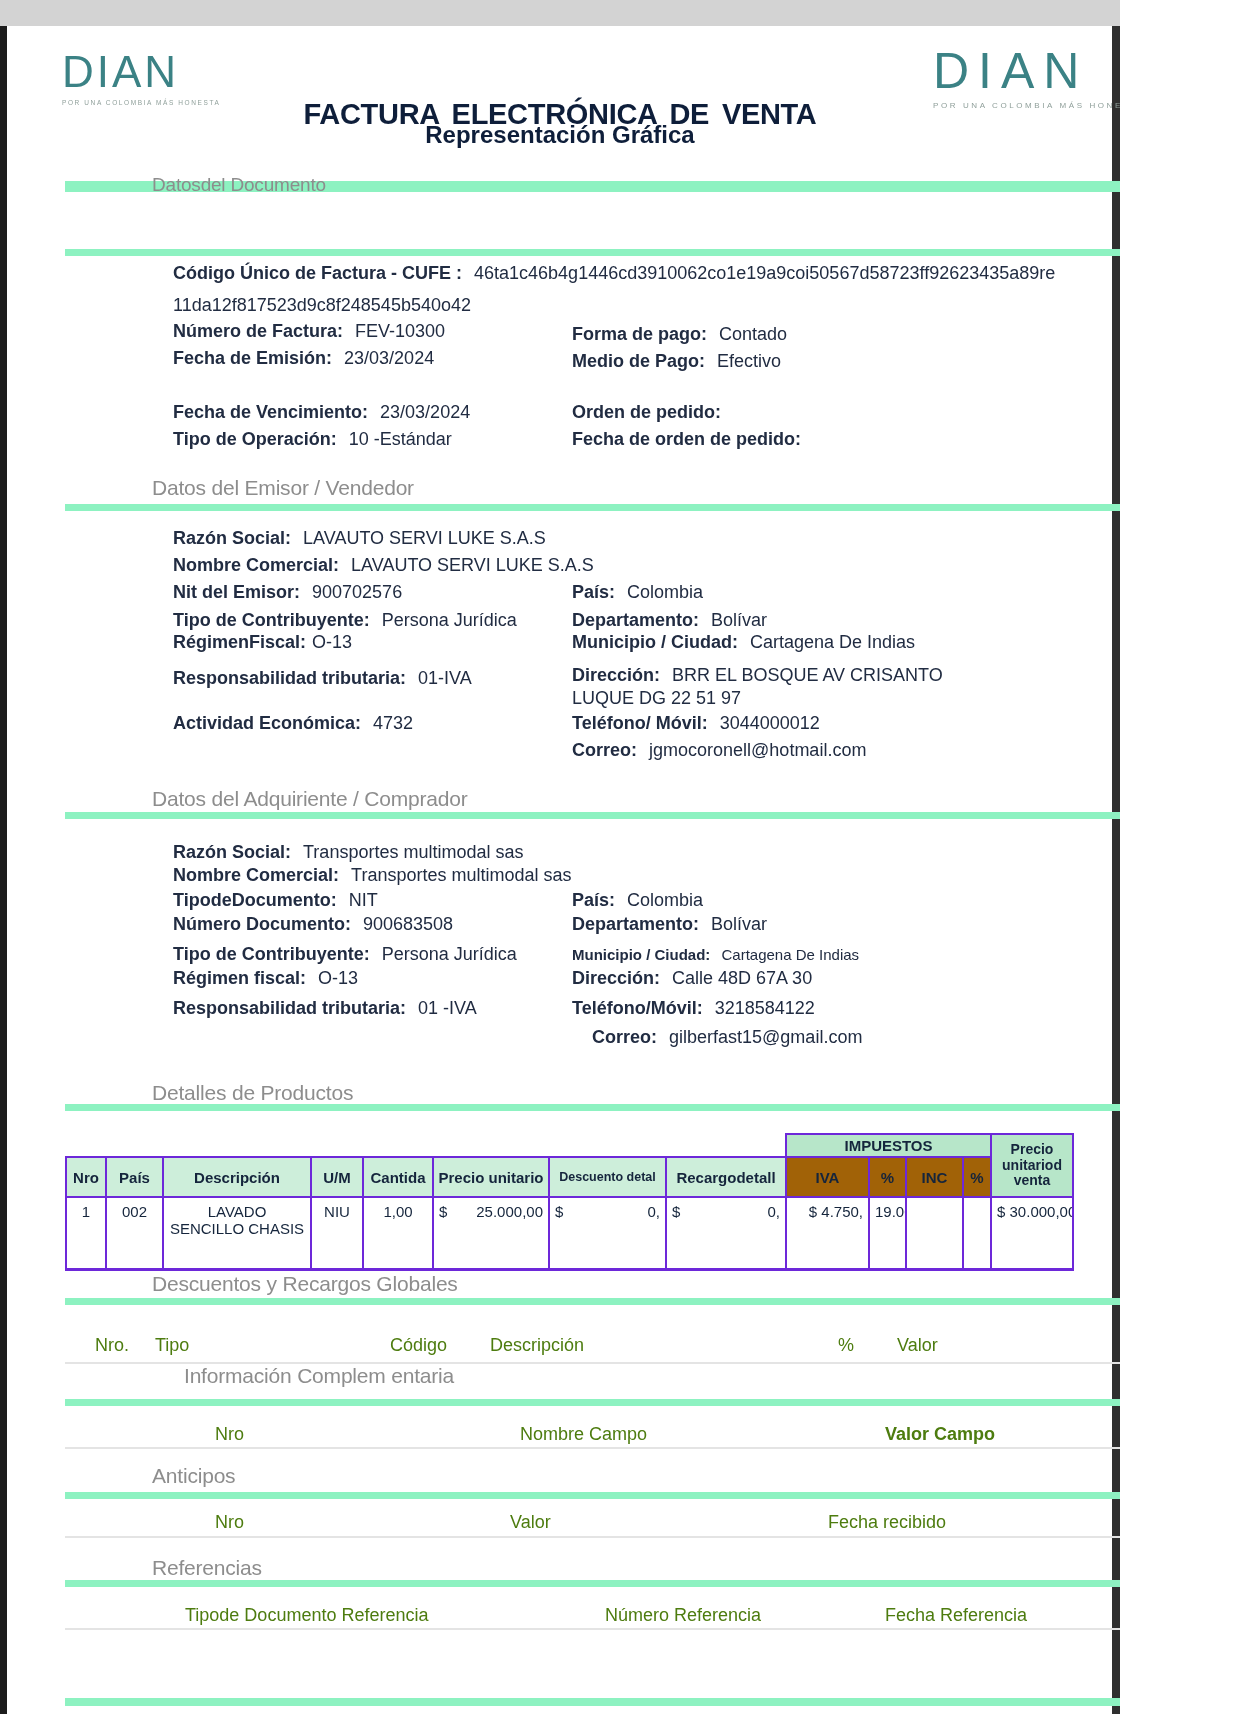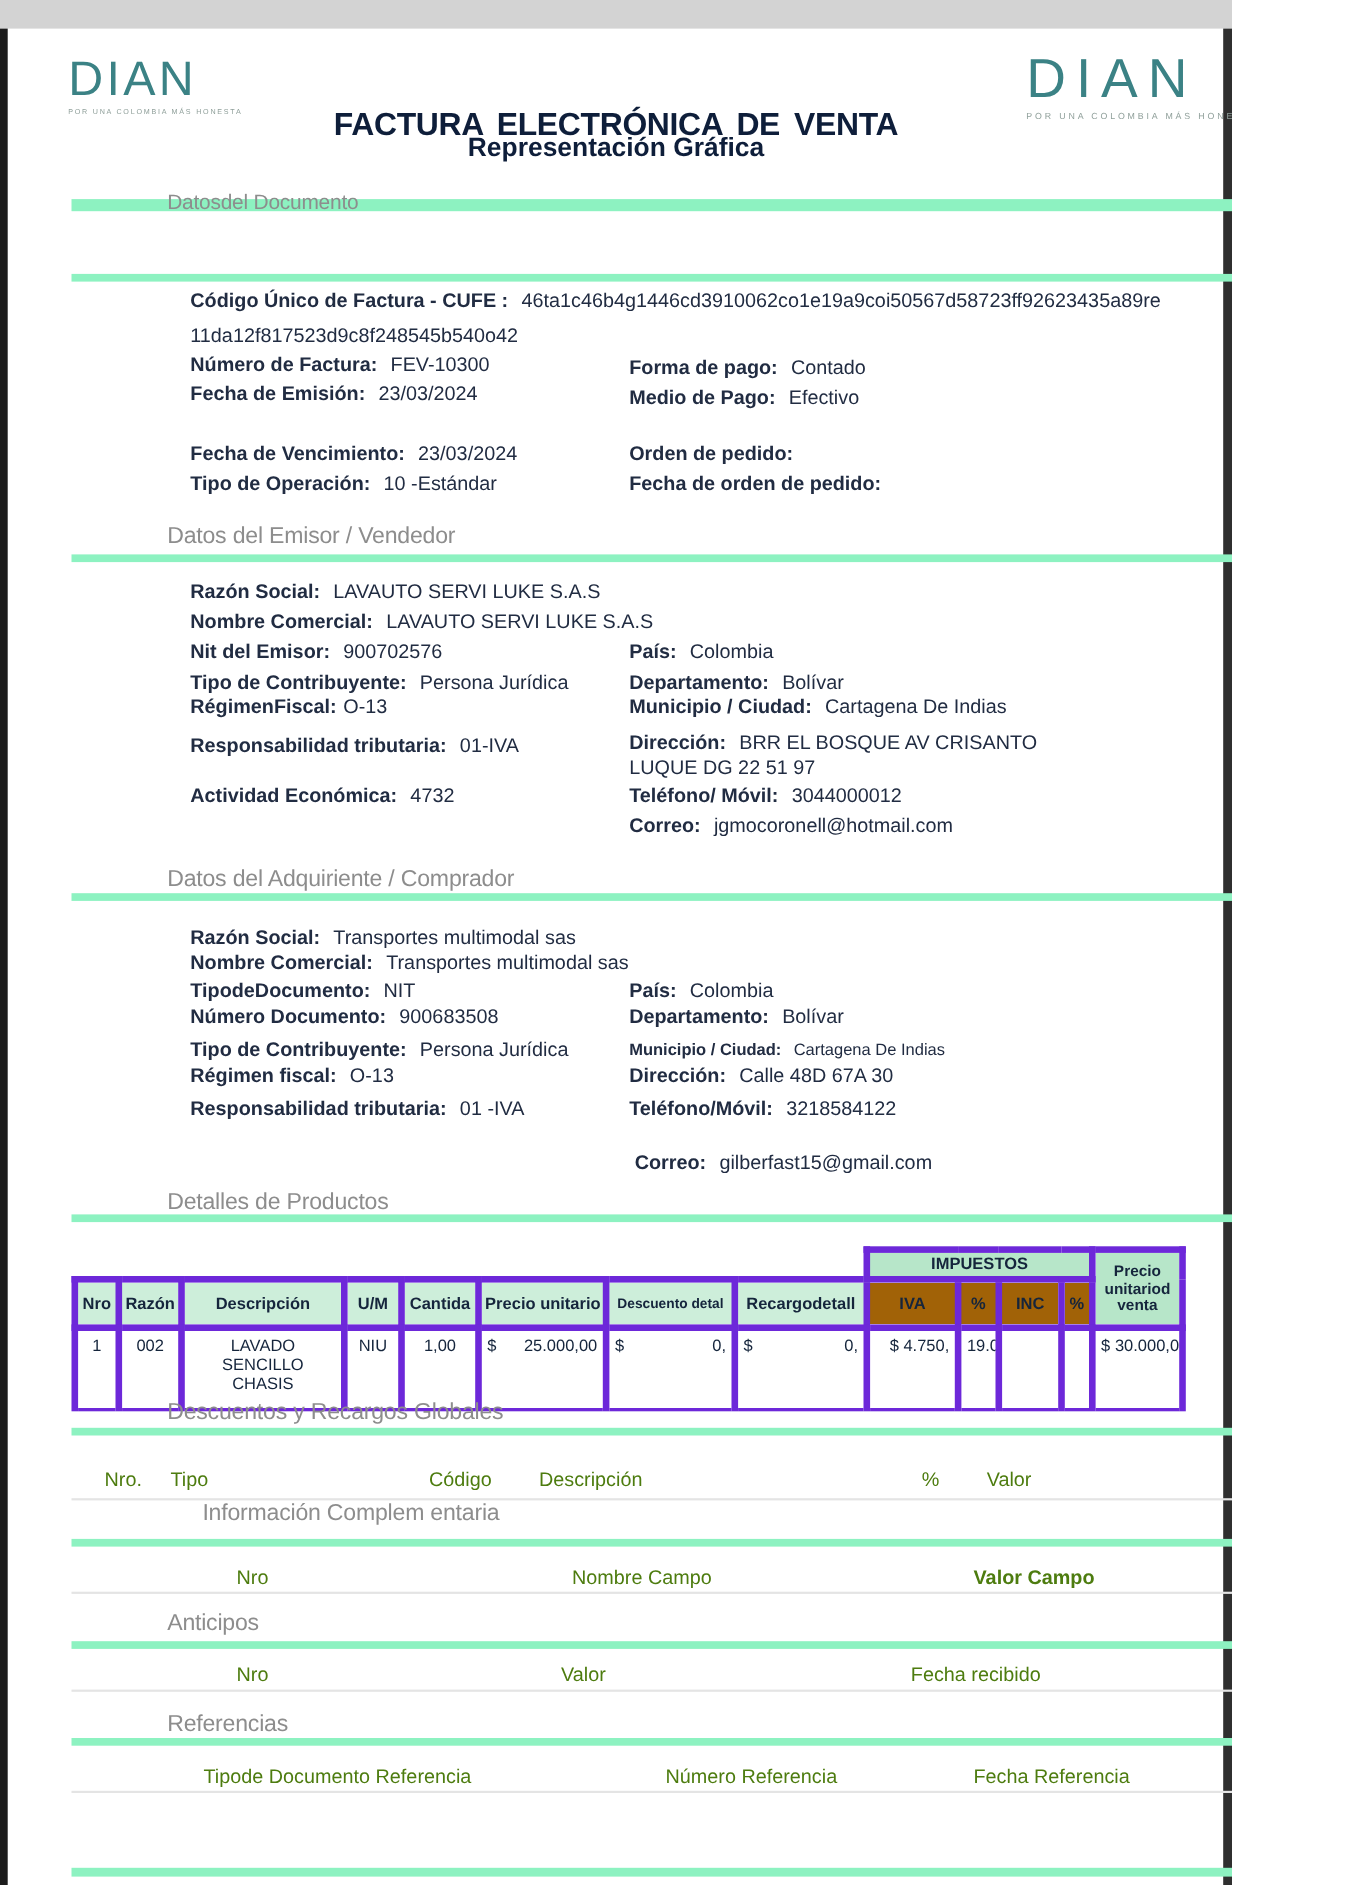--- a/index.html
+++ b/index.html
@@ -30,21 +30,21 @@
   
   .fline{position:absolute;font-size:18px;color:#212c42;white-space:nowrap;line-height:1.25;}
   .fline .lb{font-weight:bold;}
   .fline .vl{margin-left:7px;}
   .fline .vl.tight{margin-left:1px;}
   .fline.wrap{white-space:normal;width:430px;}
   .fline.sm{font-size:15px;}
   
   table.items{position:absolute;left:65px;top:1133px;width:1007px;border-collapse:collapse;
       table-layout:fixed;}
-  .items th,.items td{border:6px solid #6d28d9;overflow:hidden;white-space:nowrap;}
+  .items th,.items td{border:2px solid #6d28d9;overflow:hidden;white-space:nowrap;}
   .items td.ghost{border:none;background:transparent;height:16px;}
   .items th{background:#cdeeda;color:#15253c;font-size:15px;padding:2px 3px;font-weight:bold;}
   .items th.band{background:#b7e6c9;}
   .items th.sub{background:#a16207;}
   .items th.phead{background:#b7e6c9;font-size:14px;line-height:1.12;white-space:normal;}
   .items th.smallh{font-size:12.5px;}
   .items tr.hrow th{height:34px;}
   .items tr.drow td{height:60px;vertical-align:top;background:#ffffff;font-size:15px;
       color:#15253c;padding:5px 5px;border-bottom-width:3px;}
   .items td.c{text-align:center;}
@@ -221,21 +221,21 @@
     <span class="vl">Cartagena De Indias</span>
   </div>
   <div class="fline" style="left:572px;top:967px;">
     <span class="lb">Dirección:</span>
     <span class="vl">Calle 48D 67A 30</span>
   </div>
   <div class="fline" style="left:572px;top:997px;">
     <span class="lb">Teléfono/Móvil:</span>
     <span class="vl">3218584122</span>
   </div>
-  <div class="fline" style="left:577px;top:1026px;margin-top:20px;">
+  <div class="fline" style="left:592px;top:1026px;">
     <span class="lb">Correo:</span>
     <span class="vl">gilberfast15@gmail.com</span>
   </div>
 
   <div class="sec-title" style="left:152px;top:1081px;">Detalles de Productos</div>
   <div class="gbar" style="top:1104px;"></div>
 
   <table class="items">
     <colgroup>
       <col style="width:40px">
@@ -253,21 +253,21 @@
       <col style="width:82px">
     </colgroup>
     <tbody>
         <tr>
       <td class="ghost" colspan="8"></td>
       <th class="band" colspan="4">IMPUESTOS</th>
       <th class="phead" rowspan="2">Precio unitariod venta</th>
     </tr>
     <tr class="hrow">
       <th>Nro</th>
-      <th>Razón</th>
+      <th>País</th>
       <th>Descripción</th>
       <th>U/M</th>
       <th>Cantida</th>
       <th>Precio unitario</th>
       <th class="smallh">Descuento detal</th>
       <th>Recargodetall</th>
       <th class="sub">IVA</th>
       <th class="sub">%</th>
       <th class="sub">INC</th>
       <th class="sub">%</th>

